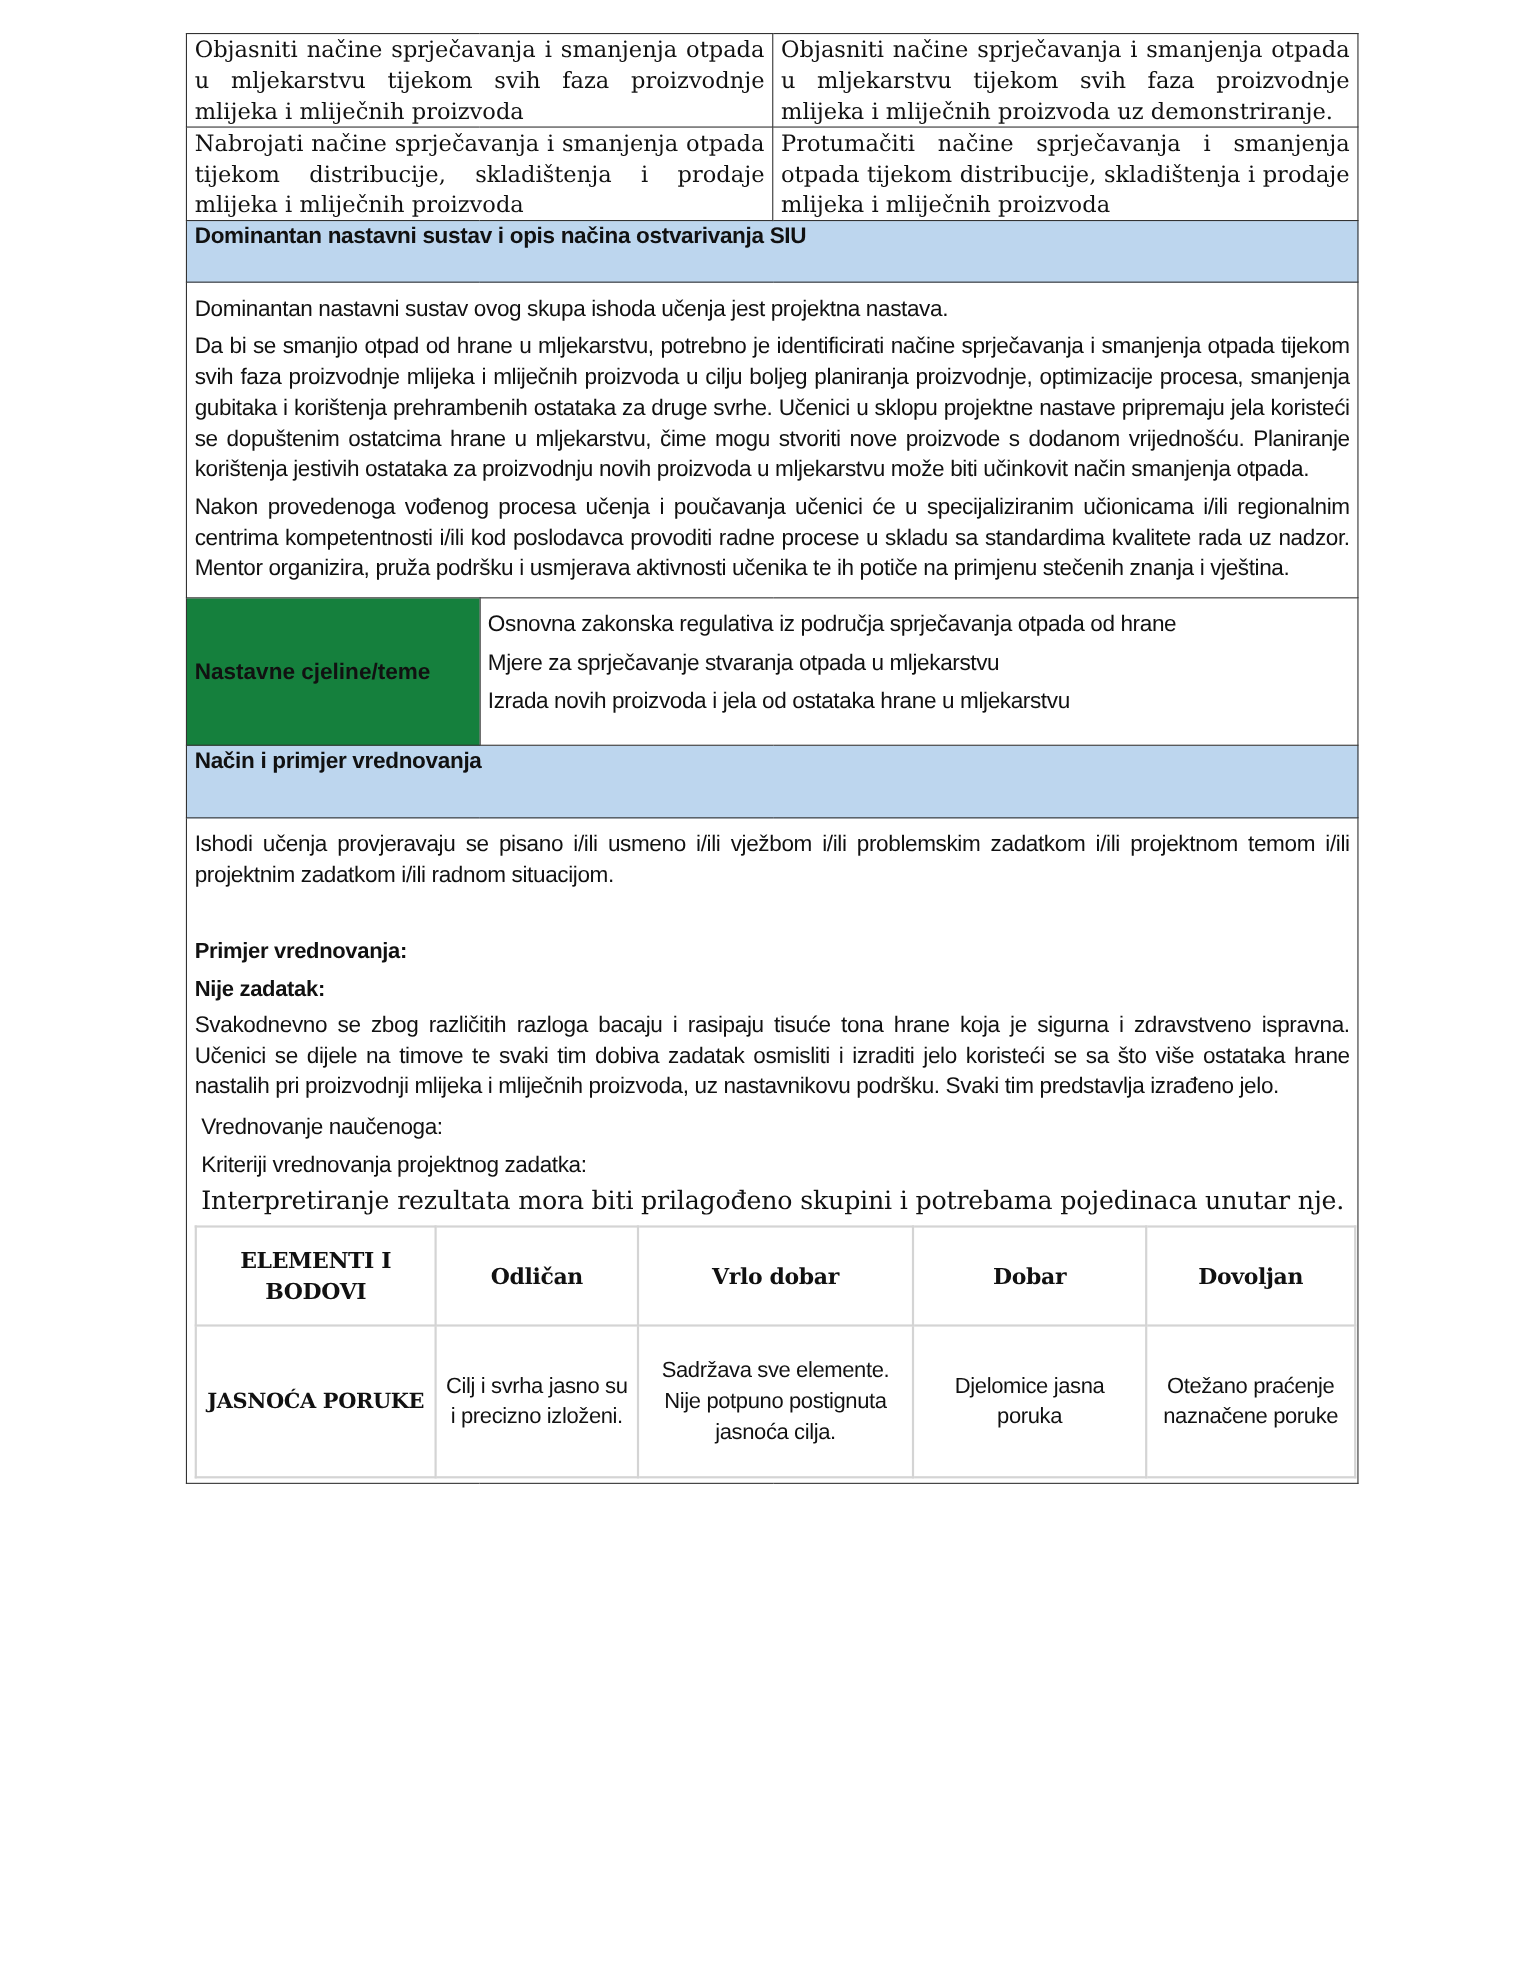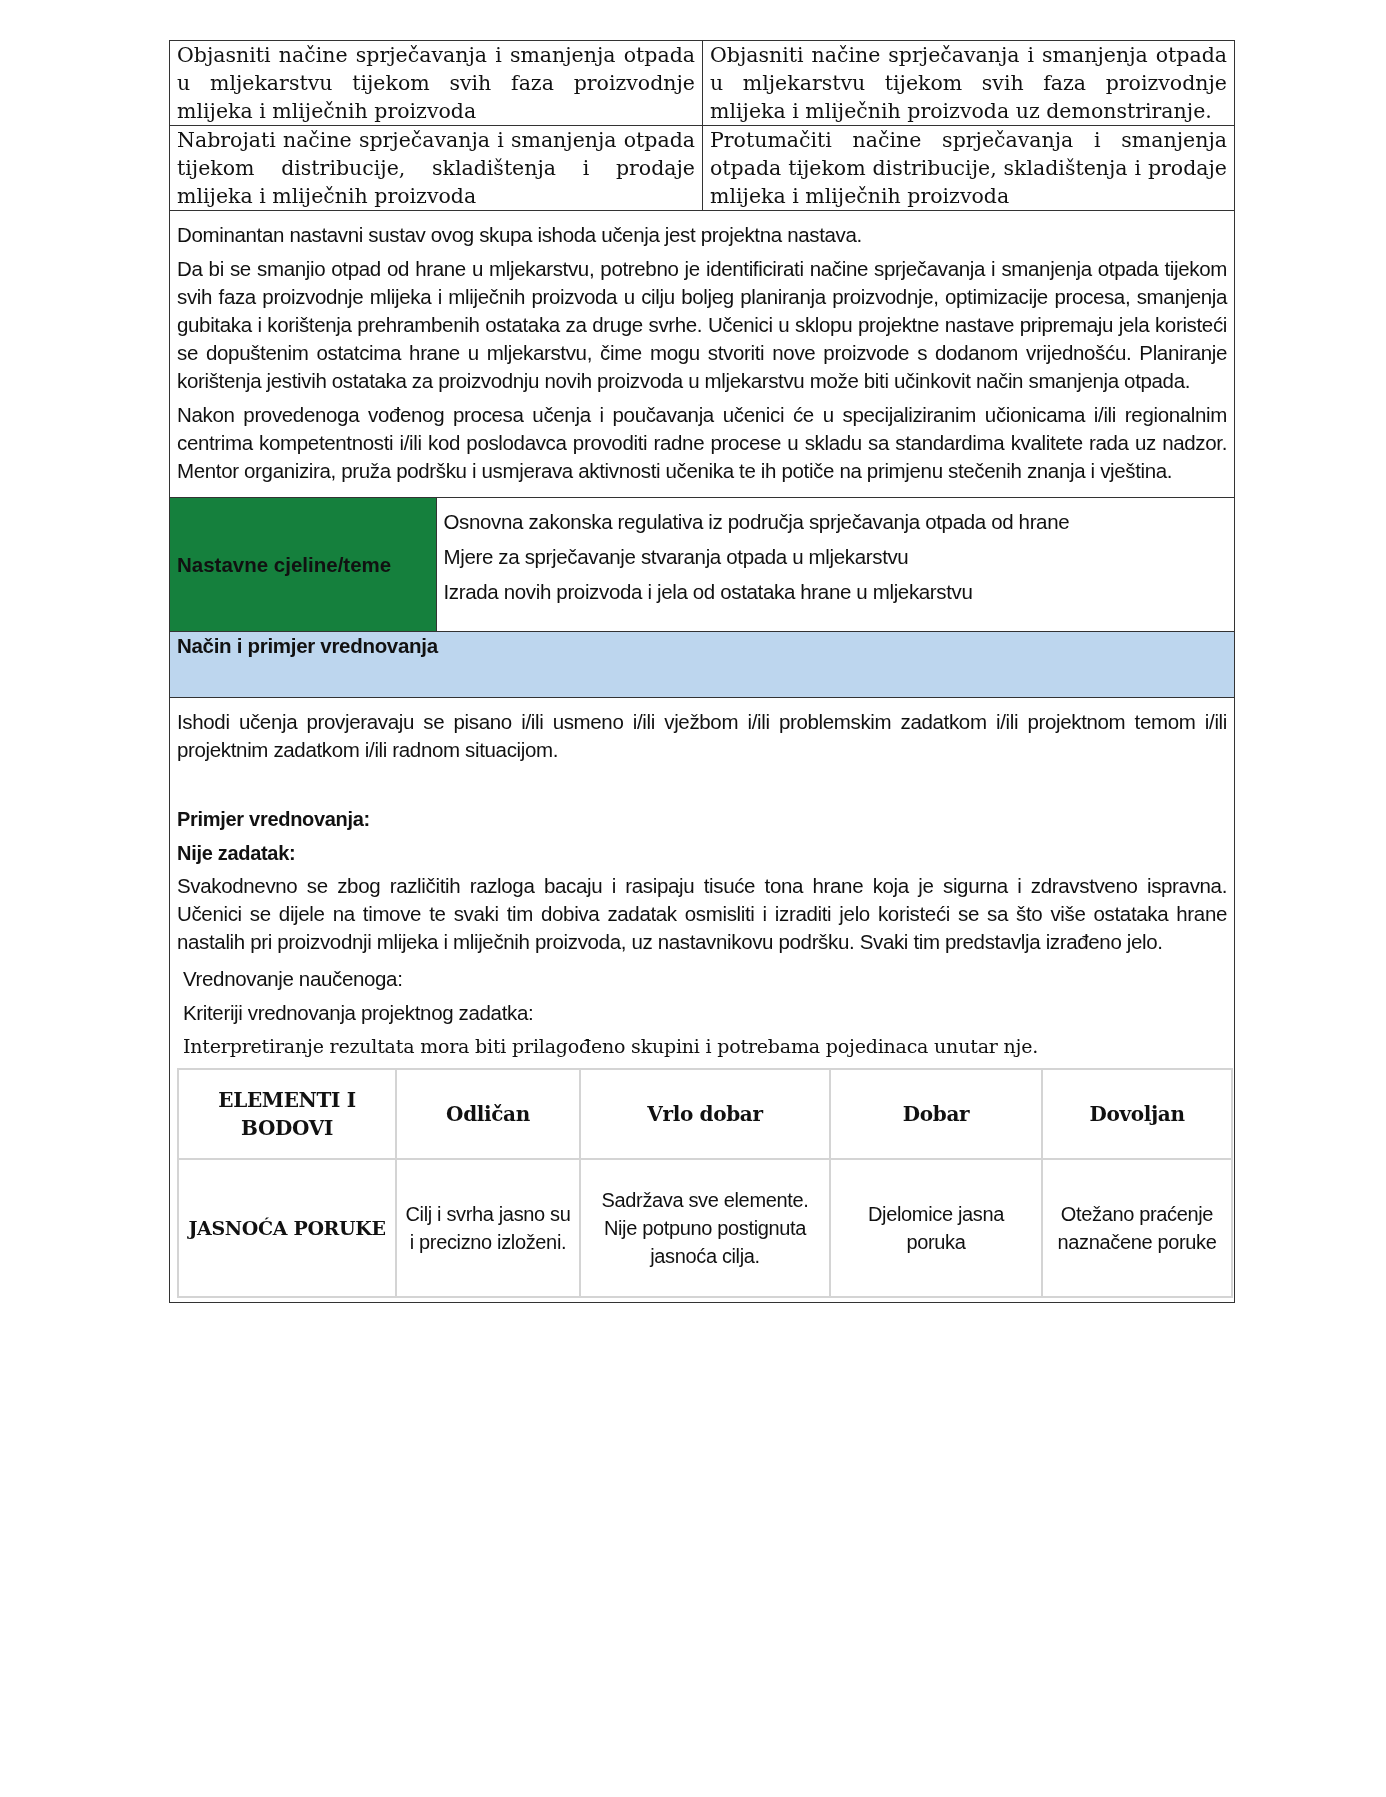--- a/index.html
+++ b/index.html
@@ -1,17 +1,17 @@
 <!DOCTYPE html>
 <html><head>
 <meta charset="utf-8">
 <style>
   html, body { margin: 0; padding: 0; background: #ffffff; }
   body { width: 1386px; height: 1797px; position: relative; font-family: "DejaVu Serif", "Liberation Serif", serif; color: #111; }
-  .page { position: absolute; left: 169px; top: 40px; width: 976px; }
+  .page { position: absolute; left: 169px; top: 30px; width: 976px; }
   table.main { width: 1066px; border-collapse: collapse; table-layout: fixed; border: 1.5px solid #222; }
   table.main td { border: 1.5px solid #333; vertical-align: top; padding: 0 7px; font-size: 20.5px; line-height: 28px; }
   .justify { text-align: justify; text-align-last: left; }
   .outcome td { padding-top: 10px; padding-bottom: 8px; }
   .outcome td.left { width: 518px; }
   .hdr td { background: #bdd6ee; font-family: "Liberation Sans", sans-serif; font-weight: bold; font-size: 20px; height: 55px; vertical-align: middle; letter-spacing: -0.3px; border-top: 2px solid #999; }
   .narrow { font-family: "Liberation Sans", sans-serif; font-size: 19.5px; letter-spacing: -0.35px; }
   .body-cell { padding-top: 10px !important; padding-bottom: 6px !important; }
   .body-cell p { margin: 0 0 6px 0; }
   .topics-label { background: #15803d; font-family: "Liberation Sans", sans-serif; font-weight: bold; font-size: 20px; vertical-align: middle !important; width: 286px; }
@@ -34,20 +34,23 @@
     <tbody>
         <tr class="outcome">
       <td class="left justify" colspan="2">Objasniti načine sprječavanja i smanjenja otpada u mljekarstvu tijekom svih faza proizvodnje mlijeka i mliječnih proizvoda</td>
       <td class="justify">Objasniti načine sprječavanja i smanjenja otpada u mljekarstvu tijekom svih faza proizvodnje mlijeka i mliječnih proizvoda uz demonstriranje.</td>
     </tr>
     <tr class="outcome">
       <td class="left justify" colspan="2">Nabrojati načine sprječavanja i smanjenja otpada tijekom distribucije, skladištenja i prodaje mlijeka i mliječnih proizvoda</td>
       <td class="justify">Protumačiti načine sprječavanja i smanjenja otpada tijekom distribucije, skladištenja i prodaje mlijeka i mliječnih proizvoda</td>
     </tr>
 
+    <tr class="hdr">
+      <td colspan="3">Dominantan nastavni sustav i opis načina ostvarivanja SIU</td>
+    </tr>
     <tr>
       <td colspan="3" class="body-cell narrow">
         <p class="justify">Dominantan nastavni sustav ovog skupa ishoda učenja jest projektna nastava.</p>
         <p class="justify">Da bi se smanjio otpad od hrane u mljekarstvu, potrebno je identificirati načine sprječavanja i smanjenja otpada tijekom svih faza proizvodnje mlijeka i mliječnih proizvoda u cilju boljeg planiranja proizvodnje, optimizacije procesa, smanjenja gubitaka i korištenja prehrambenih ostataka za druge svrhe. Učenici u sklopu projektne nastave pripremaju jela koristeći se dopuštenim ostatcima hrane u mljekarstvu, čime mogu stvoriti nove proizvode s dodanom vrijednošću. Planiranje korištenja jestivih ostataka za proizvodnju novih proizvoda u mljekarstvu može biti učinkovit način smanjenja otpada.</p>
         <p class="justify">Nakon provedenoga vođenog procesa učenja i poučavanja učenici će u specijaliziranim učionicama i/ili regionalnim centrima kompetentnosti i/ili kod poslodavca provoditi radne procese u skladu sa standardima kvalitete rada uz nadzor. Mentor organizira, pruža podršku i usmjerava aktivnosti učenika te ih potiče na primjenu stečenih znanja i vještina.</p>
       </td>
     </tr>
 
     <tr>
       <td class="topics-label">Nastavne cjeline/teme</td>
@@ -63,21 +66,21 @@
     </tr>
     <tr>
       <td colspan="3" class="eval-cell narrow">
         <p class="justify">Ishodi učenja provjeravaju se pisano i/ili usmeno i/ili vježbom i/ili problemskim zadatkom i/ili projektnom temom i/ili projektnim zadatkom i/ili radnom situacijom.</p>
         <p style="height:40px;"></p>
         <p class="bold-label">Primjer vrednovanja:</p>
         <p class="bold-label" style="margin-top:4px;margin-bottom:4px;">Nije zadatak:</p>
         <p class="justify">Svakodnevno se zbog različitih razloga bacaju i rasipaju tisuće tona hrane koja je sigurna i zdravstveno ispravna. Učenici se dijele na timove te svaki tim dobiva zadatak osmisliti i izraditi jelo koristeći se sa što više ostataka hrane nastalih pri proizvodnji mlijeka i mliječnih proizvoda, uz nastavnikovu podršku. Svaki tim predstavlja izrađeno jelo.</p>
         <p class="indent" style="margin-top:6px;line-height:34px;">Vrednovanje naučenoga:</p>
         <p class="indent" style="line-height:34px;">Kriteriji vrednovanja projektnog zadatka:</p>
-        <p class="indent" style="line-height:32px;font-family:'DejaVu Serif',serif;font-size:19px;letter-spacing:-0.2px;">Interpretiranje rezultata mora biti prilagođeno skupini i potrebama pojedinaca unutar nje.</p>
+        <p class="indent" style="line-height:32px;font-family:'DejaVu Serif',serif;font-size:23px;letter-spacing:-0.2px;">Interpretiranje rezultata mora biti prilagođeno skupini i potrebama pojedinaca unutar nje.</p>
 
         <table class="rubric">
           <colgroup>
             <col style="width:218px">
                 <col style="width:184px">
                 <col style="width:250px">
                 <col style="width:212px">
                 <col style="width:190px">
           </colgroup>
           <tbody>

